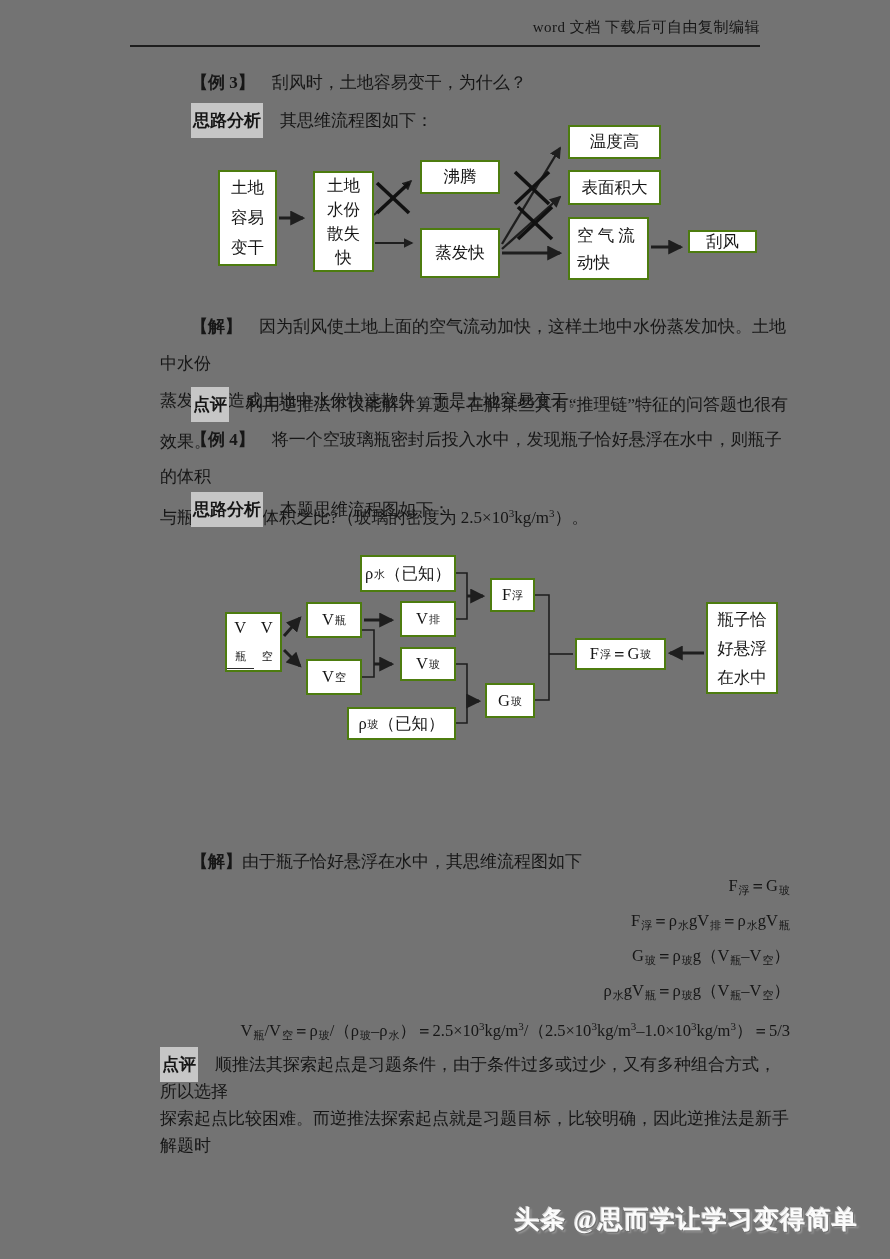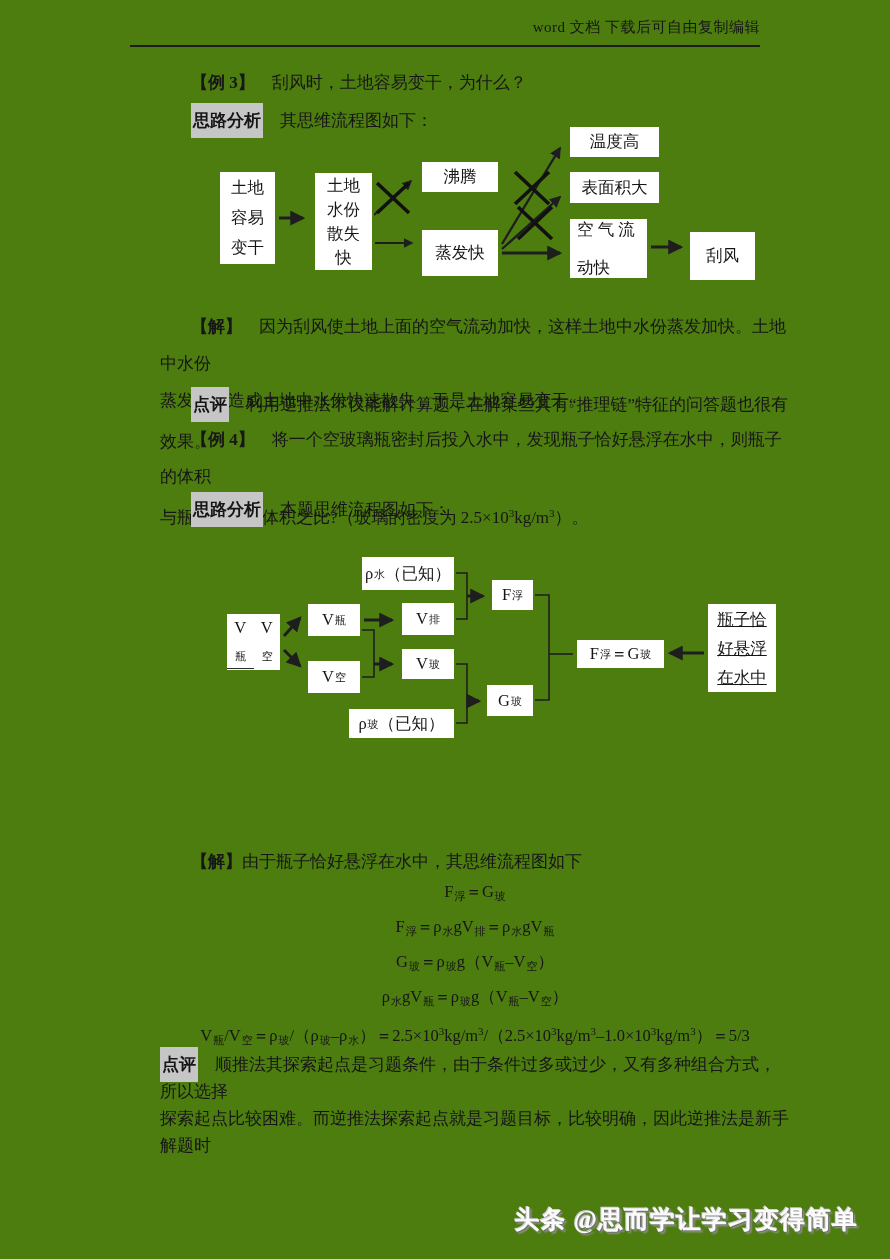--- a/index.html
+++ b/index.html
@@ -1,17 +1,17 @@
 <!DOCTYPE html>
 <html><head>
 <meta charset="utf-8">
 <style>
   html,body{margin:0;padding:0;background:#ffffff;}
   .page{
-    position:relative;width:890px;height:1259px;background:#4d7c0f;
+    position:relative;width:890px;height:1259px;background:#737373;
     font-family:"Liberation Serif","DejaVu Serif",serif;color:#161616;
     overflow:hidden;
   }
   
   .hdr-text{position:absolute;top:18px;right:130px;font-size:15px;letter-spacing:.5px;}
   .hdr-rule{position:absolute;left:130px;top:45px;width:630px;border-top:2px solid #1d1d1d;}
   
   .para{position:absolute;left:160px;width:630px;font-size:17px;line-height:37px;
         white-space:pre-line;text-align:left;}
   .indent{text-indent:31px;}
@@ -20,30 +20,30 @@
   sub{font-size:11px;vertical-align:-3px;margin-left:1px;}
   sup{font-size:11px;vertical-align:6px;}
   
   .fc-box{
     position:absolute;box-sizing:border-box;background:#ffffff;border:2px solid #4d7c0f;
     display:flex;align-items:center;justify-content:center;text-align:center;
     font-size:16.5px;line-height:22px;white-space:pre-line;z-index:2;
   }
   .fc-box.lh30{line-height:30px;}
   .fc-box.lh24{line-height:24px;}
-  .fc-box.lh29{line-height:29px;text-decoration:underline;}
-  .fc-box.airflow{justify-content:flex-start;text-align:left;padding-left:7px;line-height:38px;}
+  .fc-box.lh29{line-height:29px;}
+  .fc-box.airflow{justify-content:flex-start;text-align:left;padding-left:7px;line-height:27px;}
   .frac{display:inline-flex;flex-direction:row;align-items:center;line-height:24px;}
   .frac .num{border-bottom:1.6px solid #2c2c2c;padding:0 4px;}
   .frac .den{padding:0 4px;}
   
   .wires{position:absolute;left:0;top:0;z-index:1;}
   
   .equations{position:absolute;left:160px;top:874px;width:630px;}
-  .eq{height:35px;line-height:35px;text-align:center;font-size:16.5px;}
+  .eq{height:35px;line-height:24px;text-align:right;font-size:16.5px;}
   
   .footer-mark{
     position:absolute;right:32px;top:1203px;
     font-family:Liberation Serif, serif;
     font-size:25px;font-weight:bold;color:#fbfbfb;letter-spacing:1px;
     text-shadow:-1px -1px 0 #cfcfcf,1px 1px 0 #6f6f6f,2px 2px 2px #9a9a9a;
   }
 </style>
 </head>
 <body>
@@ -97,21 +97,21 @@
 
   <div class="para indent" style="top:102px"><span class="hl">思路分析</span><span>　其思维流程图如下：</span></div>
 
   <div class="fc-box lh30" style="left:218px;top:170px;width:59px;height:96px">土地<br>容易<br>变干</div>
   <div class="fc-box lh24" style="left:313px;top:171px;width:61px;height:101px">土地<br>水份<br>散失<br>快</div>
   <div class="fc-box" style="left:420px;top:160px;width:80px;height:34px">沸腾</div>
   <div class="fc-box" style="left:420px;top:228px;width:80px;height:50px">蒸发快</div>
   <div class="fc-box" style="left:568px;top:125px;width:93px;height:34px">温度高</div>
   <div class="fc-box" style="left:568px;top:170px;width:93px;height:35px">表面积大</div>
   <div class="fc-box airflow" style="left:568px;top:217px;width:81px;height:63px">空 气 流<br>动快</div>
-  <div class="fc-box" style="left:688px;top:230px;width:69px;height:52px">刮风</div>
+  <div class="fc-box" style="left:688px;top:230px;width:69px;height:23px">刮风</div>
 
   <div class="para indent" style="top:308px"><b class="lbl">【解】</b><span>　因为刮风使土地上面的空气流动加快，这样土地中水份蒸发加快。土地中水份<br>蒸发加快造成土地中水份快速散失，于是土地容易变干。</span></div>
 
   <div class="para indent" style="top:386px"><span class="hl">点评</span><span>　利用逆推法不仅能解计算题，在解某些具有“推理链”特征的问答题也很有效果。</span></div>
 
   <div class="para indent" style="top:421px"><b class="lbl">【例 4】</b><span>　将一个空玻璃瓶密封后投入水中，发现瓶子恰好悬浮在水中，则瓶子的体积<br>与瓶中空气的体积之比?（玻璃的密度为 2.5×10<sup>3</sup>kg/m<sup>3</sup>）。</span></div>
 
   <div class="para indent" style="top:491px"><span class="hl">思路分析</span><span>　本题思维流程图如下：</span></div>
 
   <div class="fc-box" style="left:225px;top:612px;width:57px;height:60px">

